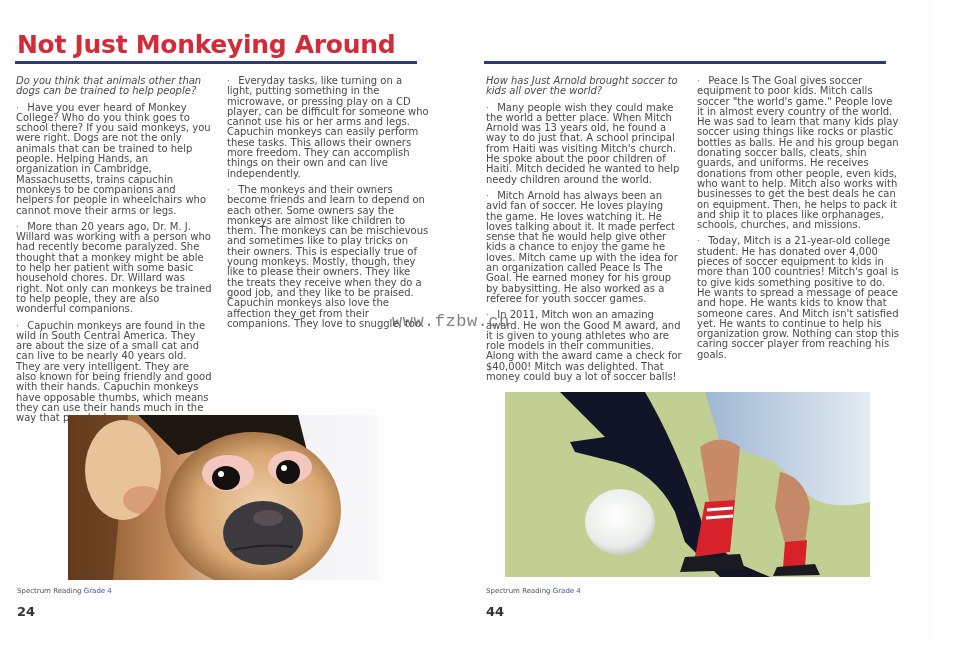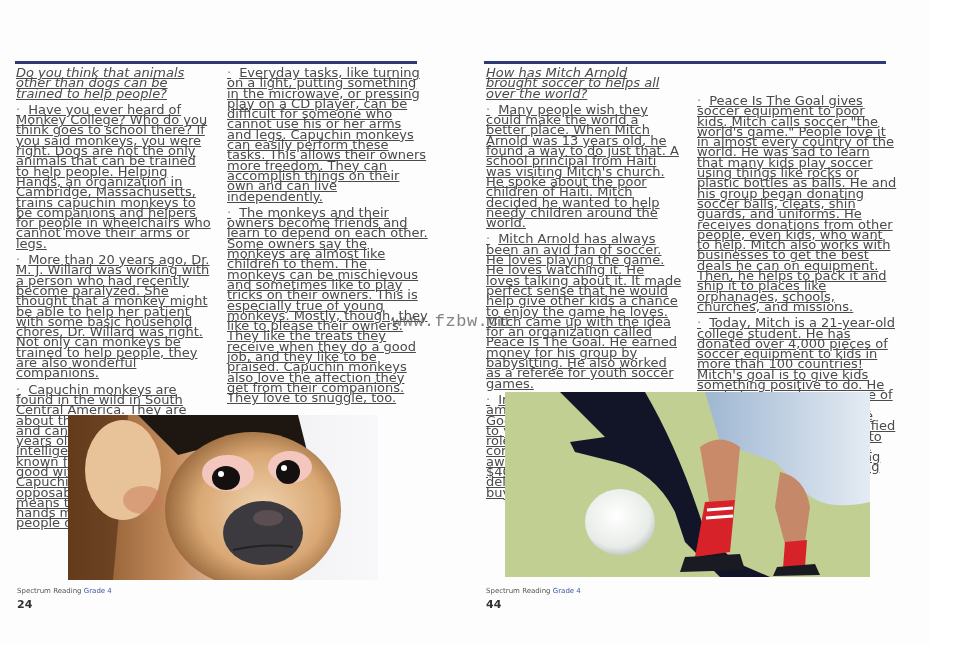--- a/index.html
+++ b/index.html
@@ -16,50 +16,51 @@
       position: absolute; top: 30px; margin: 0;
       font-family: "DejaVu Sans", sans-serif; font-weight: bold;
       font-size: 25px; letter-spacing: -0.3px; color: #d42b3a;
     }
     .left .title { left: 17px; }
     .right .title { left: 16px; }
     .rule { position: absolute; top: 61px; height: 3px; background: #2e3a78; }
     .left .rule { left: 15px; width: 402px; }
     .right .rule { left: 14px; width: 402px; }
     .col {
-      position: absolute; top: 68px; width: 196px;
-      font-size: 13px; line-height: 10.3px; color: #4a4a4a; text-decoration: underline;
+      position: absolute; top: 76px; width: 196px;
+      font-size: 10px; line-height: 10.3px; color: #4a4a4a;
     }
     .col p { margin: 0 0 6px 0; text-indent: 0; }
     .col p .bullet { color: #888; margin-right: 8px; }
     .col .question { font-style: italic; }
     .left .col1 { left: 16px; }
     .left .col2 { left: 227px; width: 202px; }
     .right .col1 { left: 16px; }
-    .right .col2 { left: 227px; width: 202px; margin-top: 28px; }
+    .right .col2 { left: 227px; width: 202px; }
     .photo { position: absolute; overflow: hidden; }
     .monkey { left: 68px; top: 415px; width: 310px; height: 165px; }
     .soccer { left: 505px; top: 392px; width: 365px; height: 185px; }
     .footer { position: absolute; font-size: 7px; color: #555; }
     .footer .grade { color: #3a56a8; margin-top: 22px; }
-    .footer .pagenum { display: block; font-weight: bold; font-size: 11px; color: #333; margin-top: 3px; }
+    .footer .pagenum { display: block; font-weight: bold; font-size: 13px; color: #333; margin-top: 9px; }
     .left .footer { left: 17px; top: 587px; }
     .right .footer { left: 16px; top: 587px; }
     .watermark {
       position: absolute; left: 392px; top: 312px;
       font-family: Liberation Mono, monospace; font-size: 17px; color: rgba(90,90,90,0.75);
       letter-spacing: 0.5px; pointer-events: none;
     }
   </style>
 </head>
 <body>
 
 <div class="spread">
 
   <div class="page left">
+    <h1 class="title">Not Just Monkeying Around</h1>
     <div class="rule"></div>
 
     <div class="col col1">
       <p class="question">Do you think that animals other than dogs can be trained to help people?</p>
       <p><span class="bullet">·</span><span>Have you ever heard of Monkey College? Who do you think goes to school there? If you said monkeys, you were right. Dogs are not the only animals that can be trained to help people. Helping Hands, an organization in Cambridge, Massachusetts, trains capuchin monkeys to be companions and helpers for people in wheelchairs who cannot move their arms or legs.</span></p>
       <p><span class="bullet">·</span><span>More than 20 years ago, Dr. M. J. Willard was working with a person who had recently become paralyzed. She thought that a monkey might be able to help her patient with some basic household chores. Dr. Willard was right. Not only can monkeys be trained to help people, they are also wonderful companions.</span></p>
       <p><span class="bullet">·</span><span>Capuchin monkeys are found in the wild in South Central America. They are about the size of a small cat and can live to be nearly 40 years old. They are very intelligent. They are also known for being friendly and good with their hands. Capuchin monkeys have opposable thumbs, which means they can use their hands much in the way that people do.</span></p>
     </div>
 
     <div class="col col2">
@@ -104,21 +105,21 @@
       <span>Spectrum Reading</span>
       <span class="grade">Grade 4</span>
       <span class="pagenum">24</span>
     </div>
   </div>
 
   <div class="page right">
     <div class="rule"></div>
 
     <div class="col col1">
-      <p class="question">How has Mitch Arnold brought soccer to helps all over the world?</p>
+      <p class="question">How has Just Arnold brought soccer to kids all over the world?</p>
       <p><span class="bullet">·</span><span>Many people wish they could make the world a better place. When Mitch Arnold was 13 years old, he found a way to do just that. A school principal from Haiti was visiting Mitch's church. He spoke about the poor children of Haiti. Mitch decided he wanted to help needy children around the world.</span></p>
       <p><span class="bullet">·</span><span>Mitch Arnold has always been an avid fan of soccer. He loves playing the game. He loves watching it. He loves talking about it. It made perfect sense that he would help give other kids a chance to enjoy the game he loves. Mitch came up with the idea for an organization called Peace Is The Goal. He earned money for his group by babysitting. He also worked as a referee for youth soccer games.</span></p>
       <p><span class="bullet">·</span><span>In 2011, Mitch won an amazing award. He won the Good M award, and it is given to young athletes who are role models in their communities. Along with the award came a check for $40,000! Mitch was delighted. That money could buy a lot of soccer balls!</span></p>
     </div>
 
     <div class="col col2">
       <p><span class="bullet">·</span><span>Peace Is The Goal gives soccer equipment to poor kids. Mitch calls soccer "the world's game." People love it in almost every country of the world. He was sad to learn that many kids play soccer using things like rocks or plastic bottles as balls. He and his group began donating soccer balls, cleats, shin guards, and uniforms. He receives donations from other people, even kids, who want to help. Mitch also works with businesses to get the best deals he can on equipment. Then, he helps to pack it and ship it to places like orphanages, schools, churches, and missions.</span></p>
       <p><span class="bullet">·</span><span>Today, Mitch is a 21-year-old college student. He has donated over 4,000 pieces of soccer equipment to kids in more than 100 countries! Mitch's goal is to give kids something positive to do. He wants to spread a message of peace and hope. He wants kids to know that someone cares. And Mitch isn't satisfied yet. He wants to continue to help his organization grow. Nothing can stop this caring soccer player from reaching his goals.</span></p>
     </div>
 

